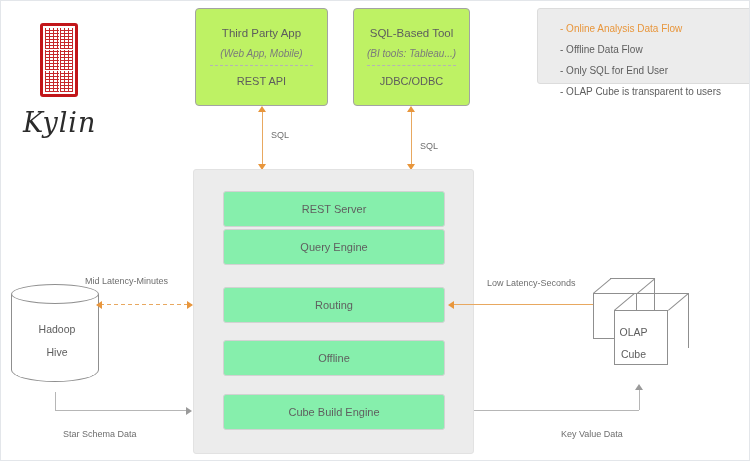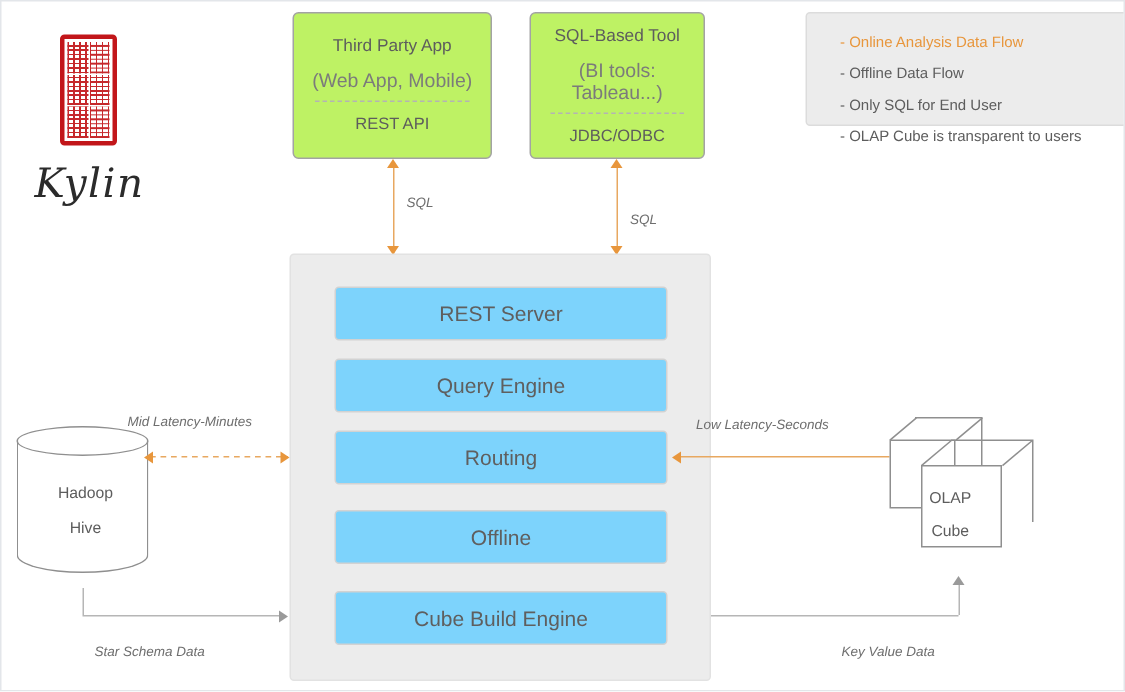--- a/index.html
+++ b/index.html
@@ -60,21 +60,21 @@
     box-sizing: border-box;
   }
   .client-box {
     display: flex;
     flex-direction: column;
     align-items: center;
     justify-content: center;
     text-align: center;
   }
   .client-title { font-size: 11.5px; color: #5d5d5d; margin-bottom: 9px; }
-  .client-sub   { font-size: 13px;  color: #7b7b7b; margin-bottom: 6px; }
+  .client-sub   { font-size: 10px;  color: #7b7b7b; margin-bottom: 6px; font-style: italic; }
   .dash-sep {
     width: 78%;
     border-top: 1px dashed #b4b4b4;
     margin: 0 0 9px 0;
     height: 0;
   }
   .client-api { font-size: 11px; color: #5d5d5d; }
 
   
   .legend {
@@ -94,26 +94,26 @@
     position: absolute;
     left: 192px; top: 168px; width: 281px; height: 285px;
     background: #ececec;
     border: 1px solid #e2e2e2;
     border-radius: 3px;
     box-sizing: border-box;
   }
   .core-box {
     position: absolute;
     left: 29px; width: 222px; height: 36px;
-    background: #7dd3fc;
+    background: #86efac;
     border: 1px solid #d2d2d2;
     border-radius: 3px;
     box-sizing: border-box;
     display: flex; align-items: center; justify-content: center;
-    font-size: 14px; color: #5f5f5f;
+    font-size: 11px; color: #5f5f5f;
   }
 
   
   #cylinder { position: absolute; left: 10px; top: 283px; width: 88px; height: 108px; }
   .cyl-body {
     position: absolute; left: 0; top: 10px; width: 88px; height: 88px;
     border-left: 1px solid #8f8f8f;
     border-right: 1px solid #8f8f8f;
     border-bottom: 1px solid #8f8f8f;
     border-radius: 0 0 44px 44px / 0 0 12px 12px;
@@ -161,21 +161,21 @@
   .arrow.right { border-top: 4px solid transparent; border-bottom: 4px solid transparent; border-left: 6px solid #e8963c; }
   .arrow.gray-right { border-top: 4px solid transparent; border-bottom: 4px solid transparent; border-left: 6px solid #9a9a9a; }
   .arrow.gray-up    { border-left: 4px solid transparent; border-right: 4px solid transparent; border-bottom: 6px solid #9a9a9a; }
 
   .dashedline {
     position: absolute; height: 1px;
     background-image: linear-gradient(90deg, #e8a860 55%, rgba(255,255,255,0) 0%);
     background-size: 7px 1px;
     background-repeat: repeat-x;
   }
-  .conn-label { position: absolute; font-size: 9px; color: #6e6e6e; white-space: nowrap; font-style: italic; }
+  .conn-label { position: absolute; font-size: 9px; color: #6e6e6e; white-space: nowrap; }
 </style>
 </head>
 <body>
 
 <div id="canvas">
 
   <div class="brand">
     <div class="seal">
       <div class="seal-inner">
         <div class="seal-glyph"></div>
@@ -215,21 +215,21 @@
   <div class="arrow down" style="left:257px; top:163px;"></div>
   <div class="conn-label" style="left:270px; top:129px;">SQL</div>
 
   <div class="vline orange" style="left:410px; top:110px; height:58px;"></div>
   <div class="arrow up" style="left:406px; top:105px;"></div>
   <div class="arrow down" style="left:406px; top:163px;"></div>
   <div class="conn-label" style="left:419px; top:140px;">SQL</div>
 
   <div id="core">
     <div class="core-box" style="top:21px;">REST Server</div>
-    <div class="core-box" style="top:69px;">Query Engine</div>
+    <div class="core-box" style="top:59px;">Query Engine</div>
     <div class="core-box" style="top:117px;">Routing</div>
     <div class="core-box" style="top:170px;">Offline</div>
     <div class="core-box" style="top:224px;">Cube Build Engine</div>
   </div>
 
   <div id="cylinder">
     <div class="cyl-body"></div>
     <div class="cyl-top"></div>
     <div class="cyl-text">
       <div>Hadoop</div>
@@ -238,21 +238,21 @@
   </div>
 
   <div class="dashedline" style="left:99px; top:303px; width:92px;"></div>
   <div class="arrow left" style="left:95px;  top:300px;"></div>
   <div class="arrow right" style="left:186px; top:300px;"></div>
   <div class="conn-label" style="left:84px; top:275px;">Mid Latency-Minutes</div>
 
   <div class="hline orange" style="left:452px; top:303px; width:150px;"></div>
   <div class="arrow left" style="left:447px; top:300px;"></div>
   <div class="arrow right" style="left:598px; top:300px;"></div>
-  <div class="conn-label" style="left:463px; top:277px;">Low Latency-Seconds</div>
+  <div class="conn-label" style="left:486px; top:277px;">Low Latency-Seconds</div>
 
   <div id="cubes">
 
     <div class="cube">
       <div class="face-front" style="left:0px; top:24px; width:44px; height:46px;"></div>
       <div class="edge" style="left:0px;  top:24px; width:23px; height:1px; transform:rotate(-40deg);"></div>
       <div class="edge" style="left:44px; top:24px; width:23px; height:1px; transform:rotate(-40deg);"></div>
       <div class="edge" style="left:17px; top:9px;  width:44px; height:1px;"></div>
       <div class="edge" style="left:61px; top:9px;  width:1px;  height:46px;"></div>
     </div>

